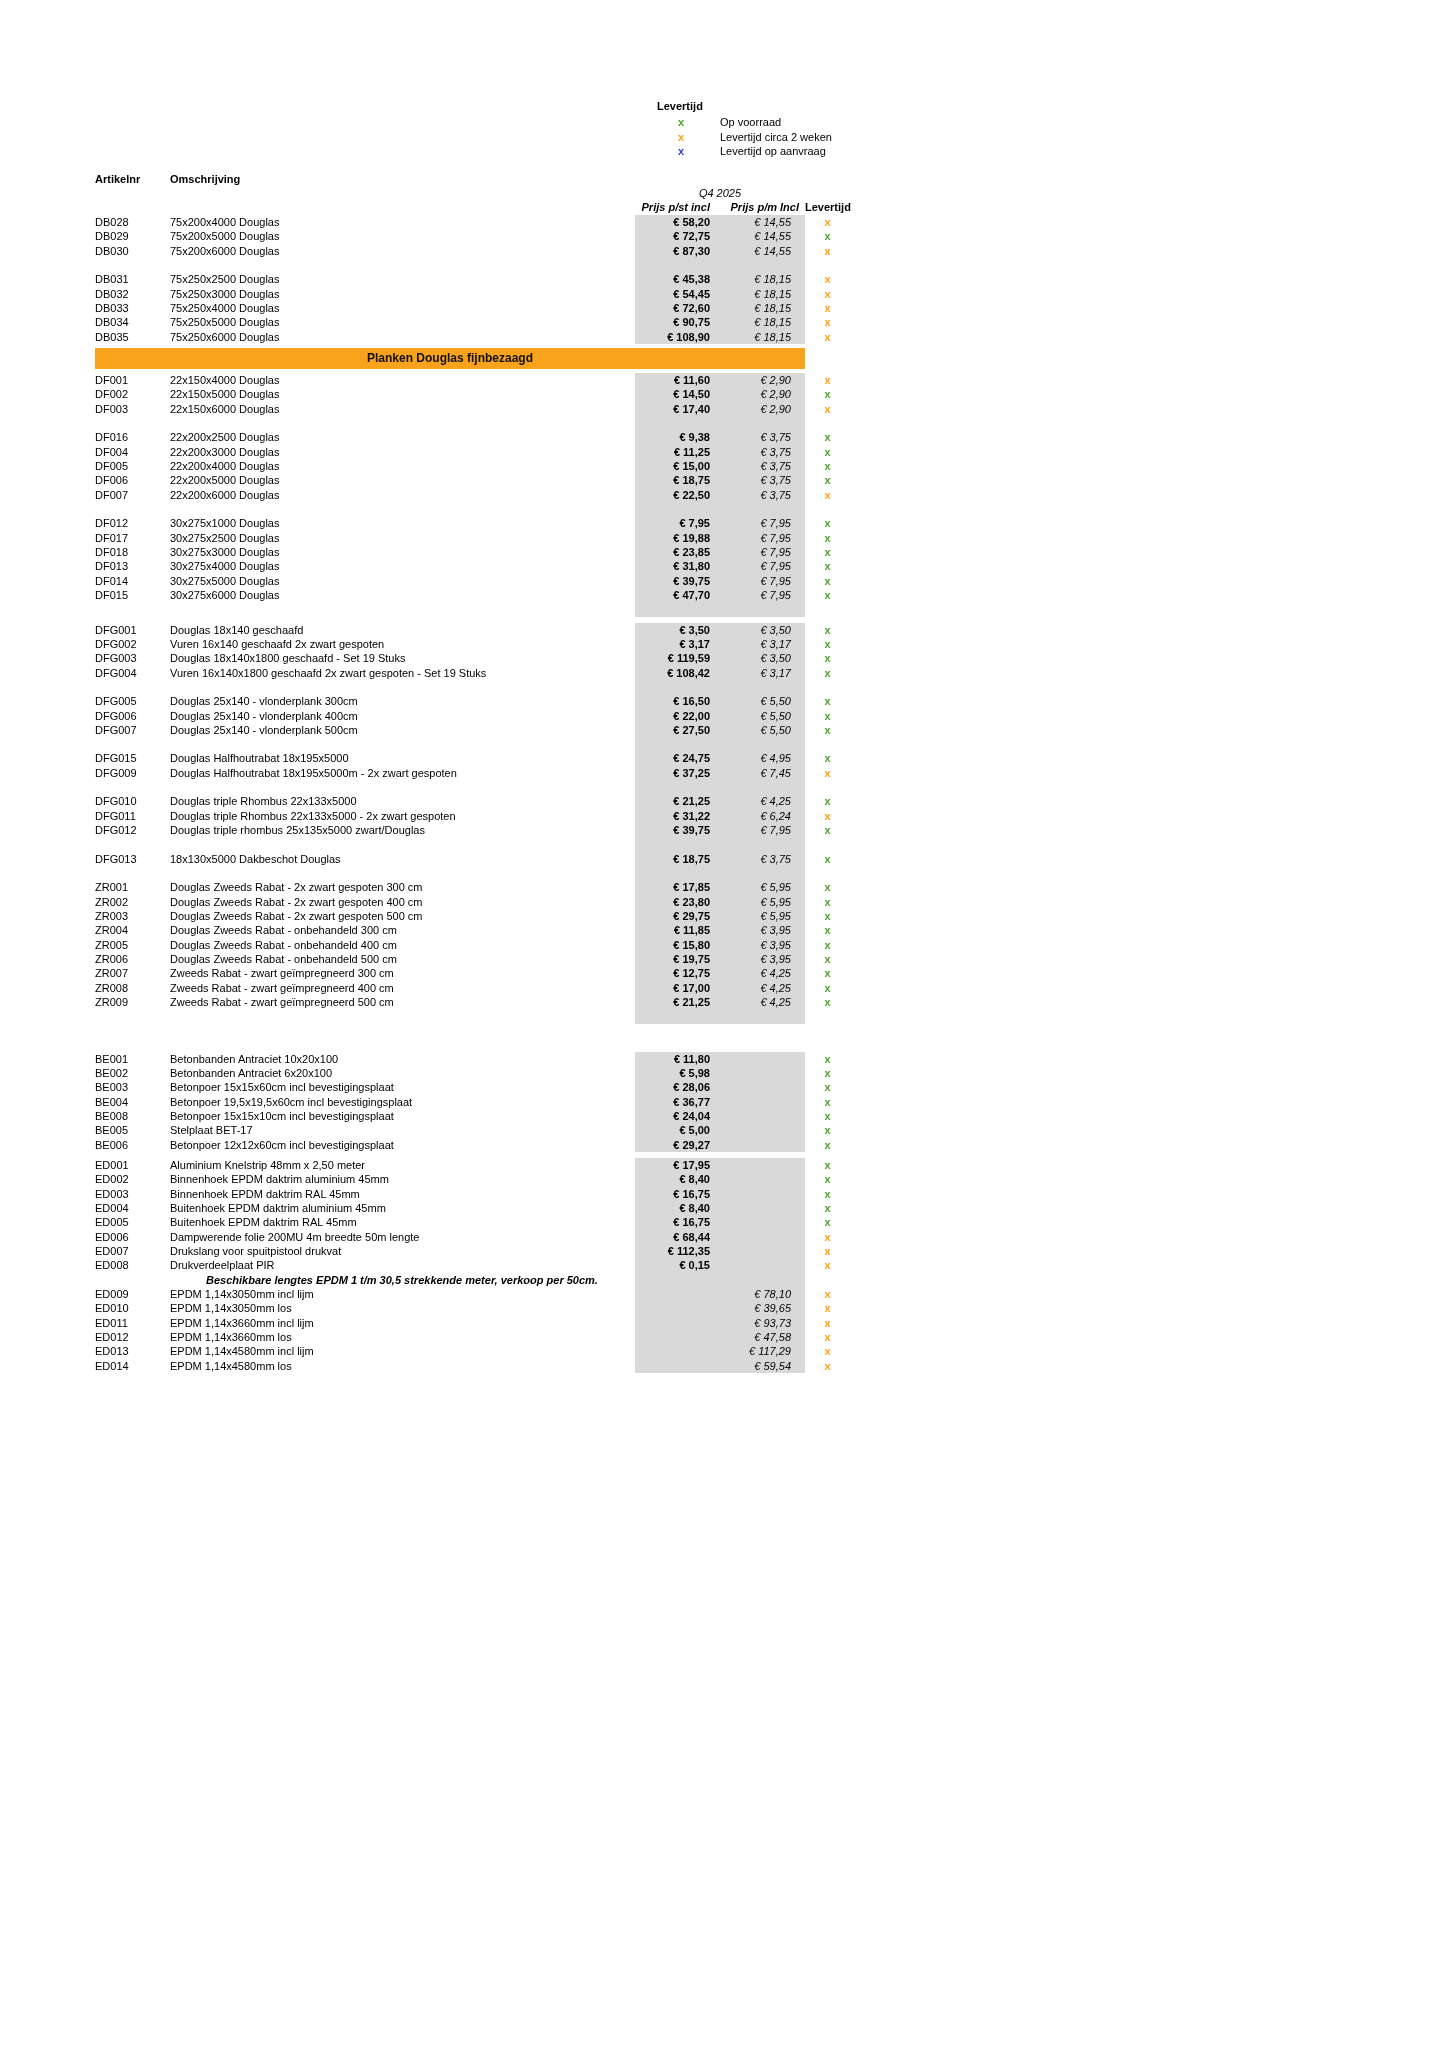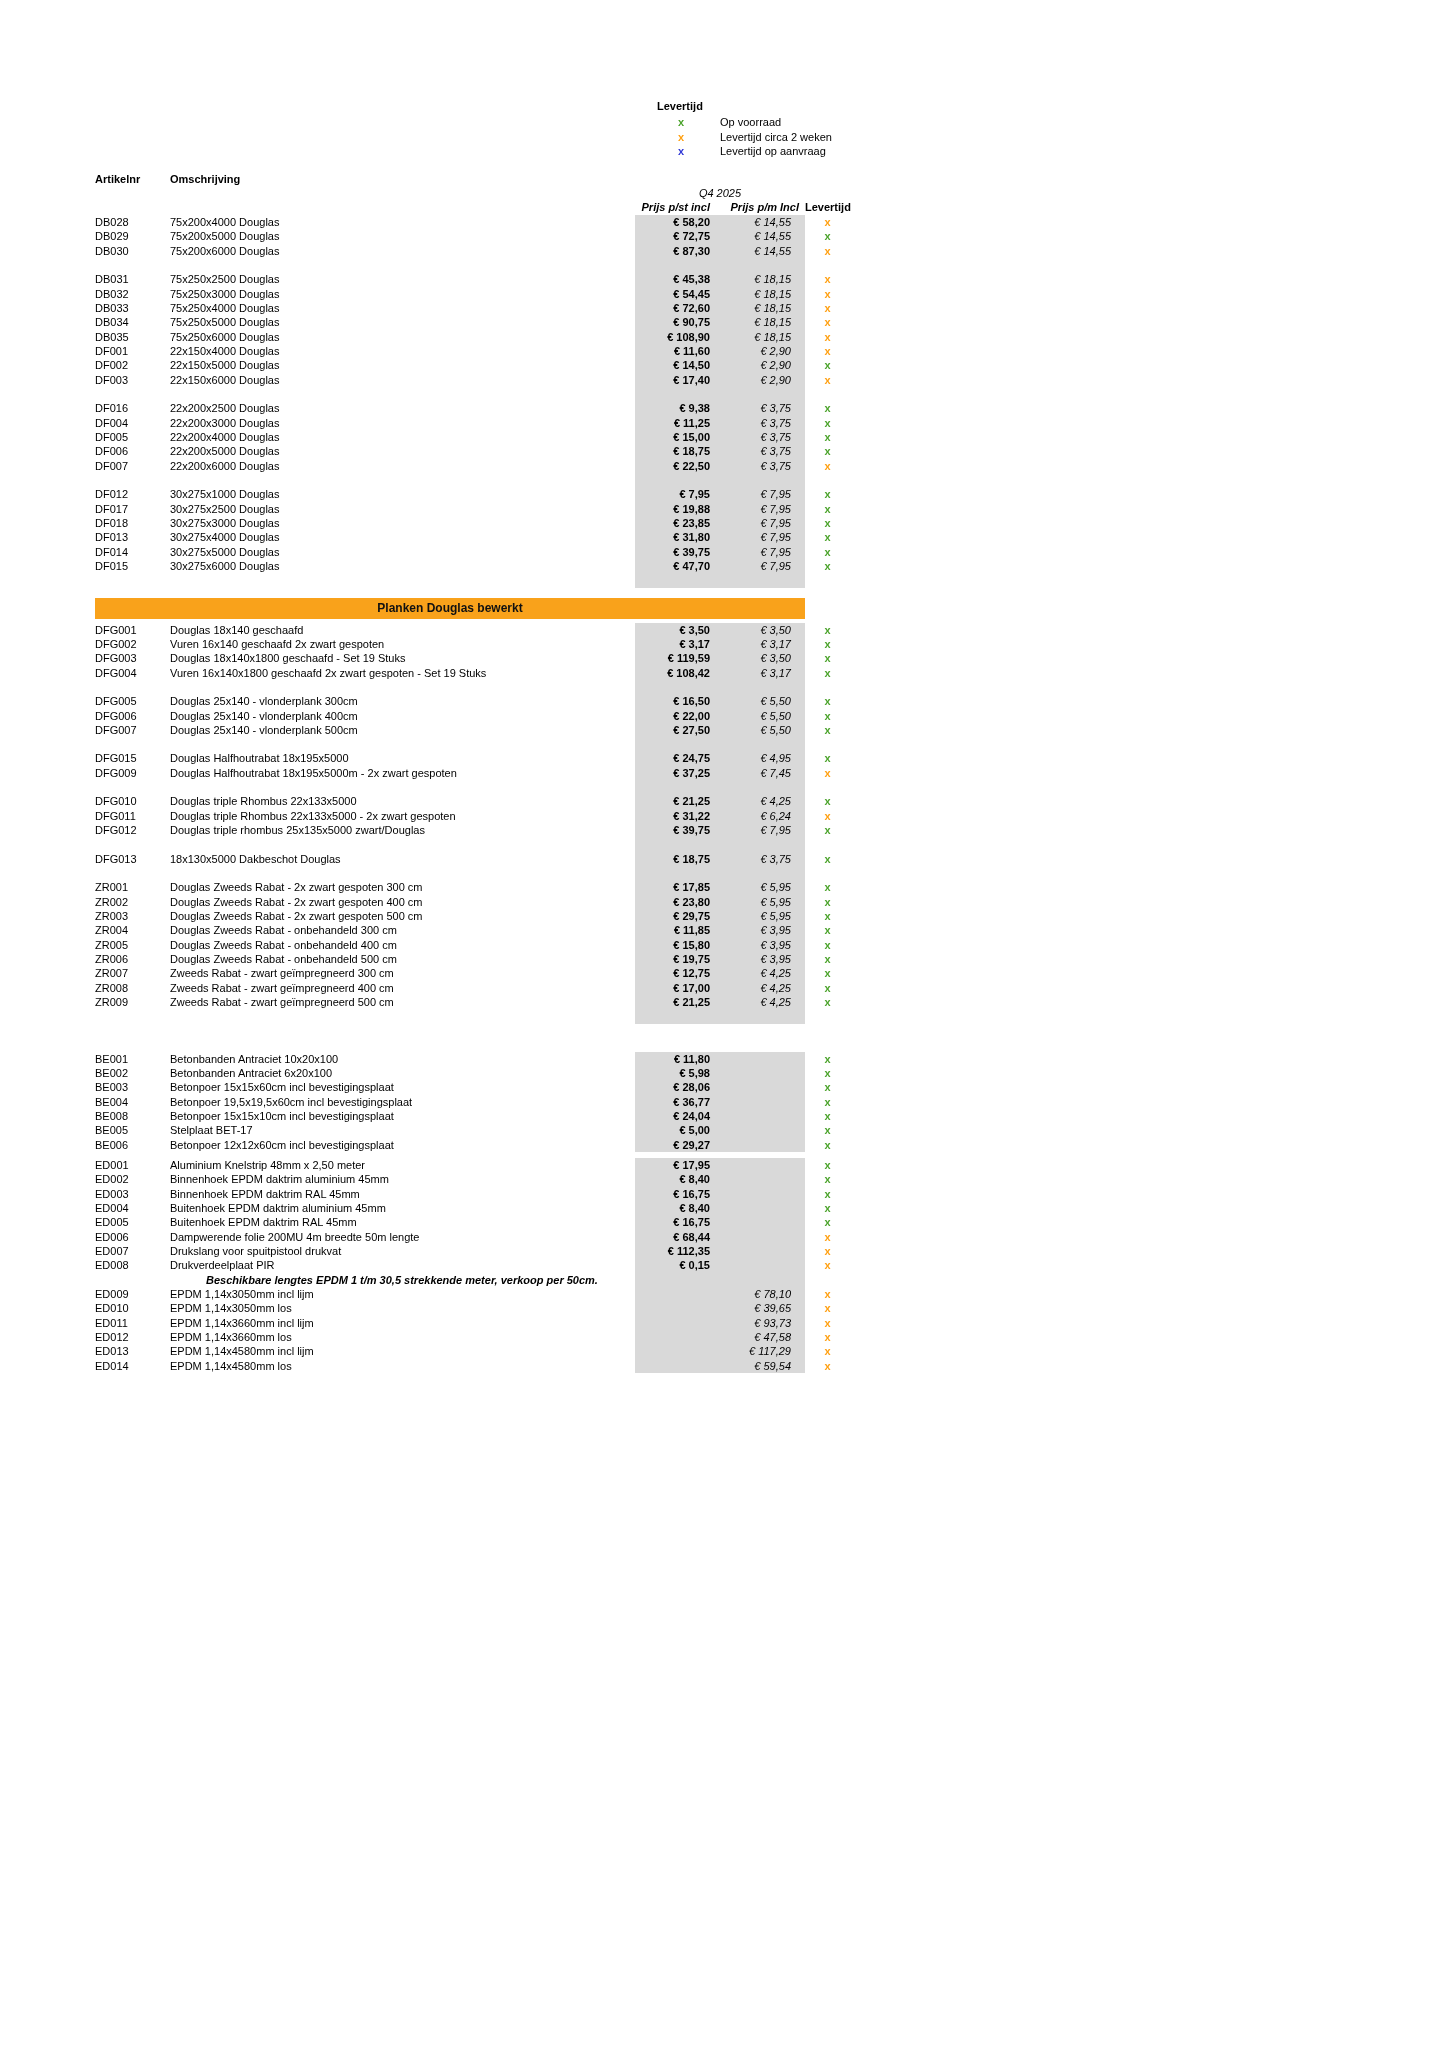--- a/index.html
+++ b/index.html
@@ -136,20 +136,23 @@
           <span class="c-p2">€ 18,15</span>
           <span class="c-lt"><span class="" style="color: rgb(255, 160, 18);">x</span></span>
         </div>
         <div class="row shaded">
           <span class="c-art">DB035</span>
           <span class="c-desc">75x250x6000 Douglas</span>
           <span class="c-p1">€ 108,90</span>
           <span class="c-p2">€ 18,15</span>
           <span class="c-lt"><span class="" style="color: rgb(255, 160, 18);">x</span></span>
         </div>
+        <div class="section-row">
+          <div class="section-bar">Planken Douglas fijnbezaagd</div>
+        </div>
         <div class="row shaded">
           <span class="c-art">DF001</span>
           <span class="c-desc">22x150x4000 Douglas</span>
           <span class="c-p1">€ 11,60</span>
           <span class="c-p2">€ 2,90</span>
           <span class="c-lt"><span class="" style="color: rgb(255, 160, 18);">x</span></span>
         </div>
         <div class="row shaded">
           <span class="c-art">DF002</span>
           <span class="c-desc">22x150x5000 Douglas</span>
@@ -256,23 +259,20 @@
           <span class="c-lt"><span class="" style="color: rgb(75, 163, 43);">x</span></span>
         </div>
         <div class="row shaded">
           <span class="c-art"></span>
           <span class="c-desc"></span>
           <span class="c-p1"></span>
           <span class="c-p2"></span>
           <span class="c-lt"></span>
         </div>
         <div class="spacer" style="height: 6px;"></div>
-        <div class="section-row">
-          <div class="section-bar">Planken Douglas bewerkt</div>
-        </div>
         <div class="row shaded">
           <span class="c-art">DFG001</span>
           <span class="c-desc">Douglas 18x140 geschaafd</span>
           <span class="c-p1">€ 3,50</span>
           <span class="c-p2">€ 3,50</span>
           <span class="c-lt"><span class="" style="color: rgb(75, 163, 43);">x</span></span>
         </div>
         <div class="row shaded">
           <span class="c-art">DFG002</span>
           <span class="c-desc">Vuren 16x140 geschaafd 2x zwart gespoten</span>

